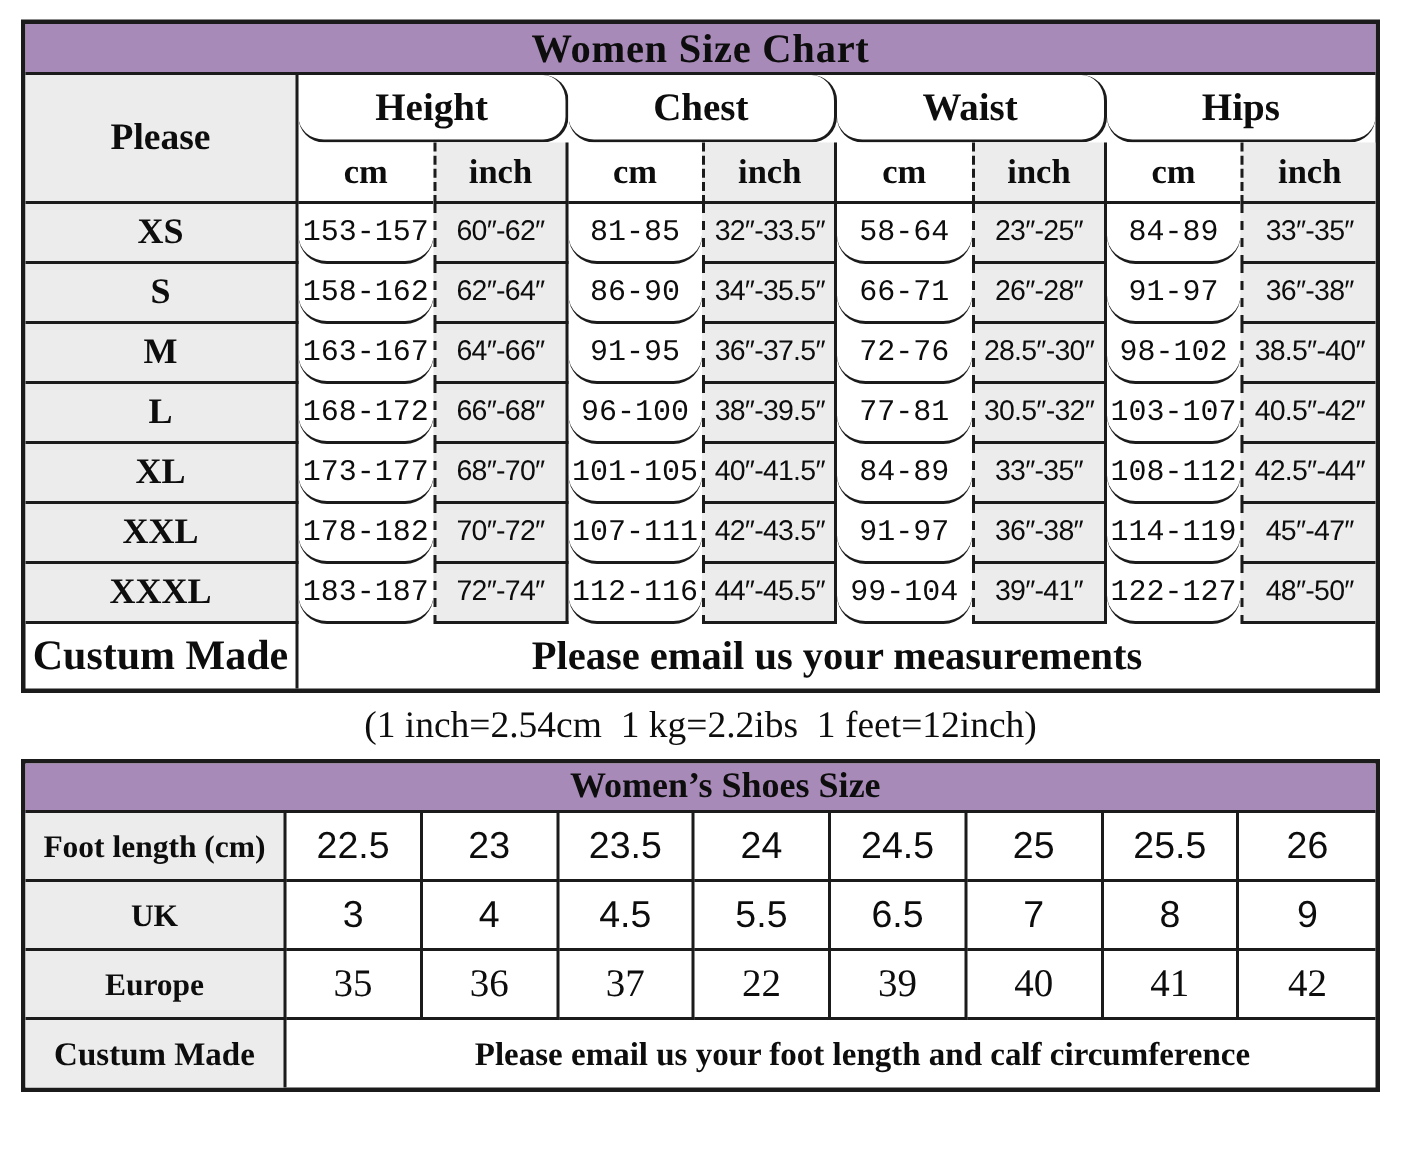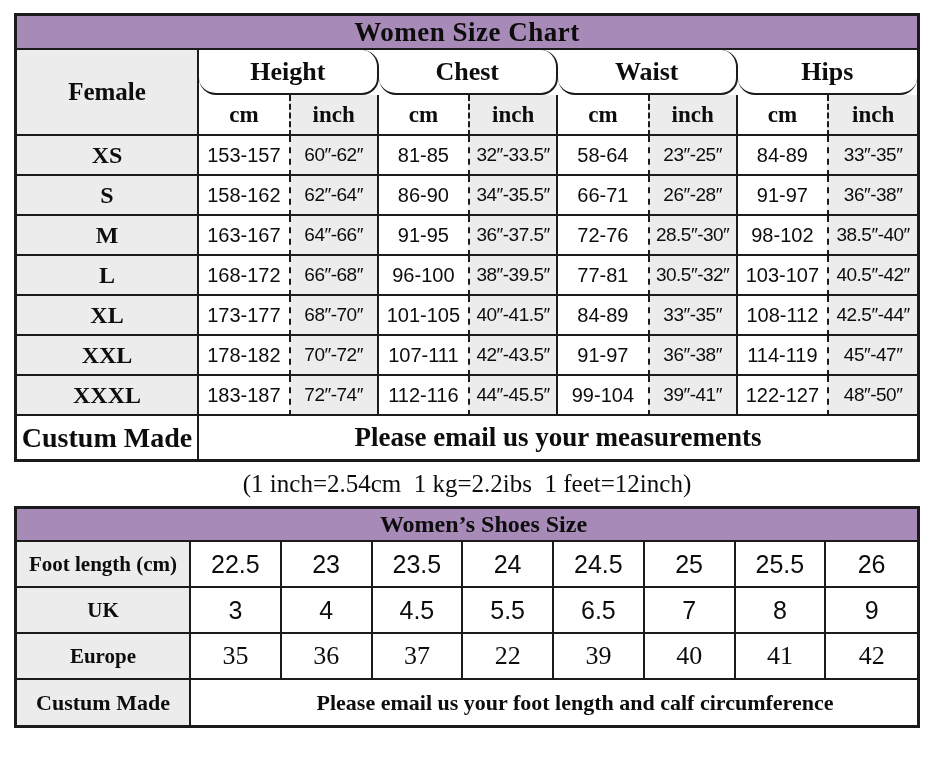--- a/index.html
+++ b/index.html
@@ -20,21 +20,21 @@
 
   
   .title-cell{background:var(--purple);font-weight:bold;font-size:27px;height:34px;letter-spacing:.5px;}
   .corner{background:var(--gray);font-weight:bold;font-size:25px;}
   .group-h{font-weight:bold;font-size:26px;height:45px;border-radius:17px;}
   .cm-h,.inch-h{font-weight:bold;font-size:23px;height:41px;}
   .cm-h{border-right:none;}
   .inch-h{background:var(--gray);border-left:2px dashed var(--bk);}
   .size-label{background:var(--gray);font-weight:bold;font-size:24px;}
   tr.data-row{height:40px;}
-  .cm-cell{font-family:Liberation Sans, sans-serif;font-size:20px;border-right:none;}
+  .cm-cell{font-family:Liberation Mono, monospace;font-size:20px;border-right:none;border-radius:19px;}
   .inch-cell{font-family:"Liberation Sans",sans-serif;font-size:19px;background:var(--gray);
              border-left:2px dashed var(--bk);letter-spacing:-0.5px;}
   tr.custom-row1{height:43px;}
   .custom-label1{font-weight:bold;font-size:28px;border-bottom:none;}
   .custom-text1{font-weight:bold;font-size:27px;border-bottom:none;}
 
   
   .note{width:906px;height:44px;line-height:44px;text-align:center;font-size:25px;white-space:pre;}
 
   
@@ -62,21 +62,21 @@
         <col>
         <col>
         <col>
         <col>
     </colgroup>
     <tbody>
       <tr>
         <td class="title-cell" colspan="9">Women Size Chart</td>
       </tr>
       <tr>
-        <td class="corner" rowspan="2">Female</td>
+        <td class="corner" rowspan="2">Please</td>
         <td class="group-h" colspan="2">Height</td>
         <td class="group-h" colspan="2">Chest</td>
         <td class="group-h" colspan="2">Waist</td>
         <td class="group-h" colspan="2">Hips</td>
       </tr>
       <tr id="unit-row">
           <td class="cm-h">cm</td>
           <td class="inch-h">inch</td>
           <td class="cm-h">cm</td>
           <td class="inch-h">inch</td>

